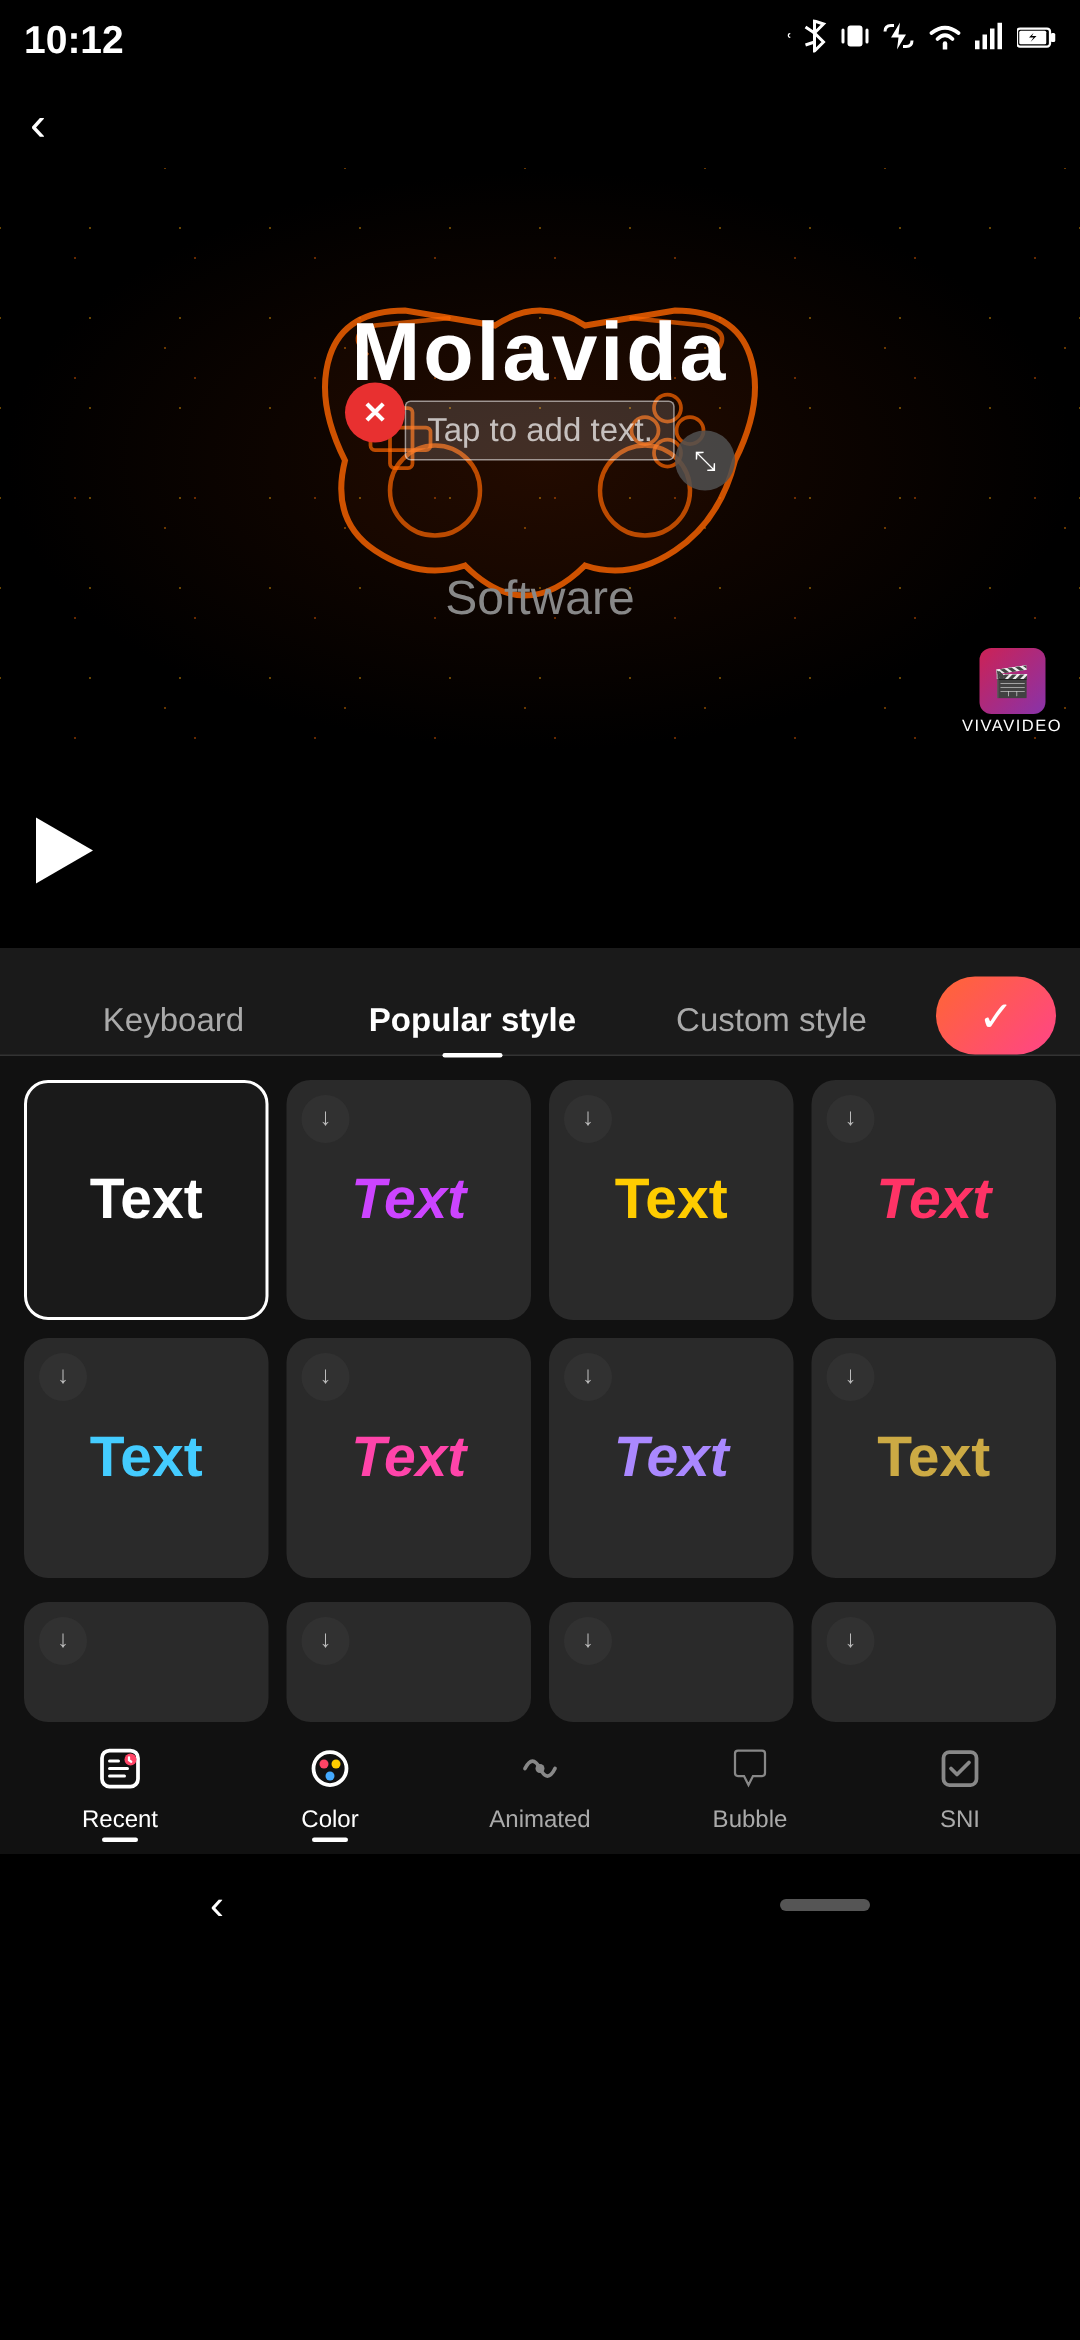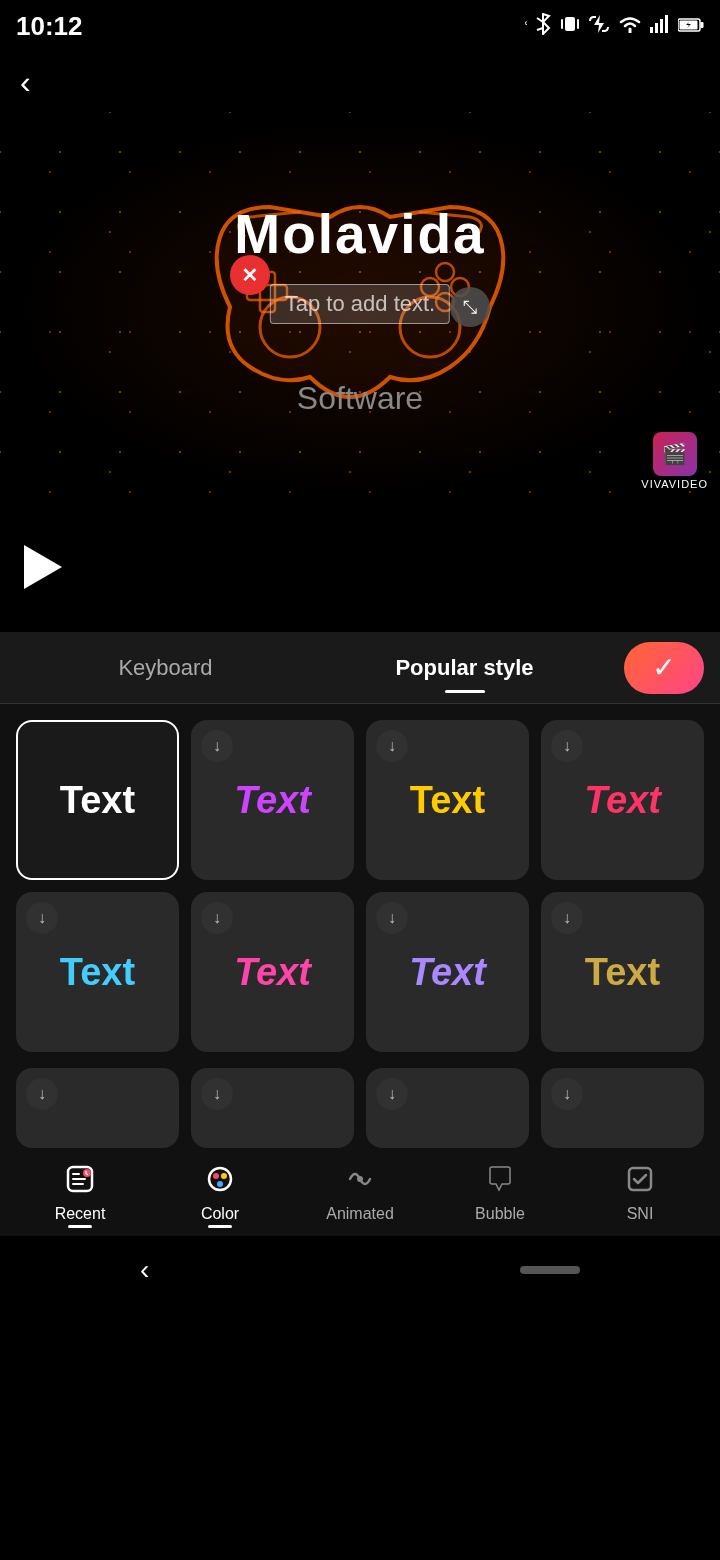--- a/index.html
+++ b/index.html
@@ -111,21 +111,21 @@
       bottom: 85px;
       left: 50%;
       transform: translateX(-50%);
       font-size: 32px;
       color: #888;
       white-space: nowrap;
       z-index: 10;
     }
     .text-input-overlay {
       position: absolute;
-      top: 172px;
+      top: 155px;
       left: 50%;
       transform: translateX(-50%);
       background: rgba(255,255,255,0.15);
       border: 1px solid rgba(255,255,255,0.5);
       border-radius: 4px;
       padding: 6px 14px;
       font-size: 22px;
       color: rgba(255,255,255,0.7);
       white-space: nowrap;
       z-index: 20;
@@ -201,21 +201,21 @@
       border-top: 22px solid transparent;
       border-bottom: 22px solid transparent;
       border-left: 38px solid #fff;
       cursor: pointer;
     }
 
     
     .tabs-bar {
       background: #1a1a1a;
       display: flex;
-      align-items: center;
+      align-items: flex-end;
       padding: 0 16px;
       height: 72px;
       border-bottom: 1px solid #333;
     }
     .tab-item {
       flex: 1;
       text-align: center;
       font-size: 22px;
       color: #aaa;
       cursor: pointer;
@@ -492,20 +492,23 @@
   <div class="play-btn"></div>
 </div>
 
 <div class="tabs-bar">
   <div class="tab-item">
     <span>Keyboard</span>
   </div>
   <div class="tab-item active">
     <span>Popular style</span>
   </div>
+  <div class="tab-item">
+    <span>Custom style</span>
+  </div>
   <div class="confirm-btn">
     <span>✓</span>
   </div>
 </div>
 
 <div class="style-grid">
 
   <div class="style-item selected">
     <span class="style-item-label style-white">Text</span>
   </div>

